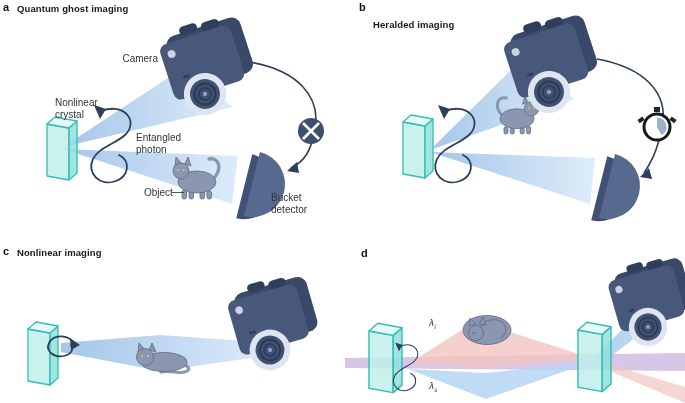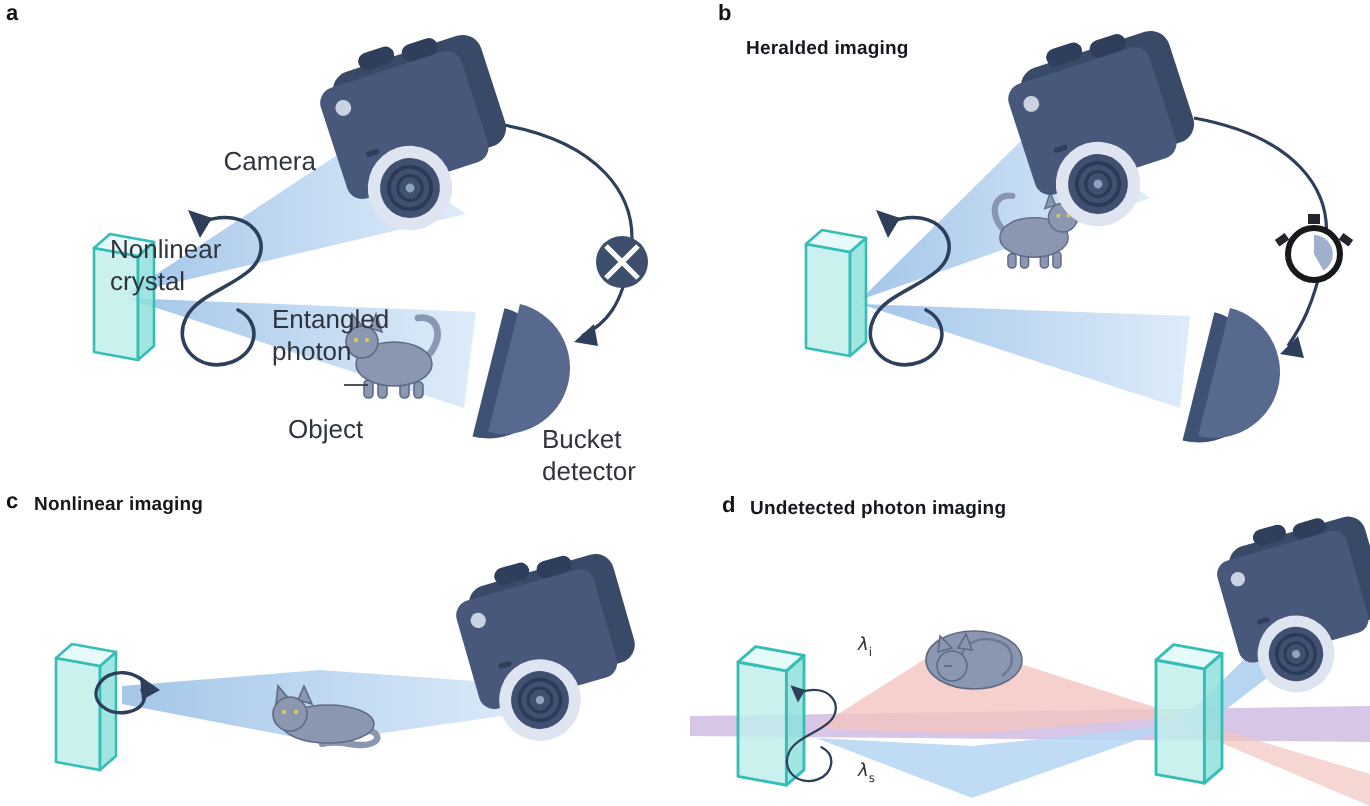--- a/index.html
+++ b/index.html
@@ -1,22 +1,22 @@
 <!DOCTYPE html>
 <html><head>
 <meta charset="utf-8">
 <style>
   html,body{margin:0;padding:0;background:#fff;}
   .stage{position:relative;width:685px;height:403px;background:#ffffff;overflow:hidden;
          font-family:"Liberation Sans",sans-serif;}
   .stage svg.art{position:absolute;left:0;top:0;}
   .panel-letter{position:absolute;font-size:11px;font-weight:700;color:#0f1318;}
   .panel-title{position:absolute;font-size:9.5px;font-weight:700;color:#15181d;letter-spacing:.1px;}
-  .lbl{position:absolute;font-size:13px;font-weight:400;color:#2f343d;line-height:1.22;
-       white-space:pre-line;margin-top:20px;}
+  .lbl{position:absolute;font-size:10px;font-weight:400;color:#2f343d;line-height:1.22;
+       white-space:pre-line;}
   .lbl.right{text-align:right;}
   .lambda{position:absolute;font-family:"DejaVu Sans",sans-serif;font-style:italic;
           font-size:9px;color:#2f343d;}
   .lambda sub{font-size:6px;font-style:normal;}
 </style>
 </head>
 <body>
 
 <div class="stage">
 
@@ -152,29 +152,29 @@
     <polygon points="591,360 636,316 649,327 597,367" fill="#aed0f0" opacity=".9"></polygon>
     <use href="#crystal" transform="translate(369,331) scale(1.1)"></use>
     <use href="#crystal" transform="translate(578,330) scale(1.1)"></use>
     <use href="#loop8" transform="translate(407,368) scale(.62)"></use>
     <use href="#catCurl" transform="translate(487,330)"></use>
     <use href="#cam" transform="translate(648,327) rotate(-16) scale(.8)"></use>
   </g>
 </svg>
 
   <div class="panel-letter" style="left:3px;top:1px">a</div>
+  <div class="panel-title" style="left:17px;top:3px">Quantum ghost imaging</div>
 
   <div class="panel-letter" style="left:359px;top:1px">b</div>
   <div class="panel-title" style="left:373px;top:19px">Heralded imaging</div>
 
   <div class="panel-letter" style="left:3px;top:245px">c</div>
   <div class="panel-title" style="left:17px;top:247px">Nonlinear imaging</div>
 
   <div class="panel-letter" style="left:361px;top:247px">d</div>
-  <div class="panel-title" style="left:375px;top:249px">Undetected photon imaging</div>
 
   <div class="lbl right" style="left:108px;top:53px;width:50px">Camera</div>
   <div class="lbl" style="left:55px;top:97px">Nonlinear
 crystal</div>
   <div class="lbl" style="left:136px;top:132px">Entangled
 photon</div>
   <div class="lbl" style="left:144px;top:187px">Object</div>
   <div class="lbl" style="left:271px;top:192px">Bucket
 detector</div>
 

